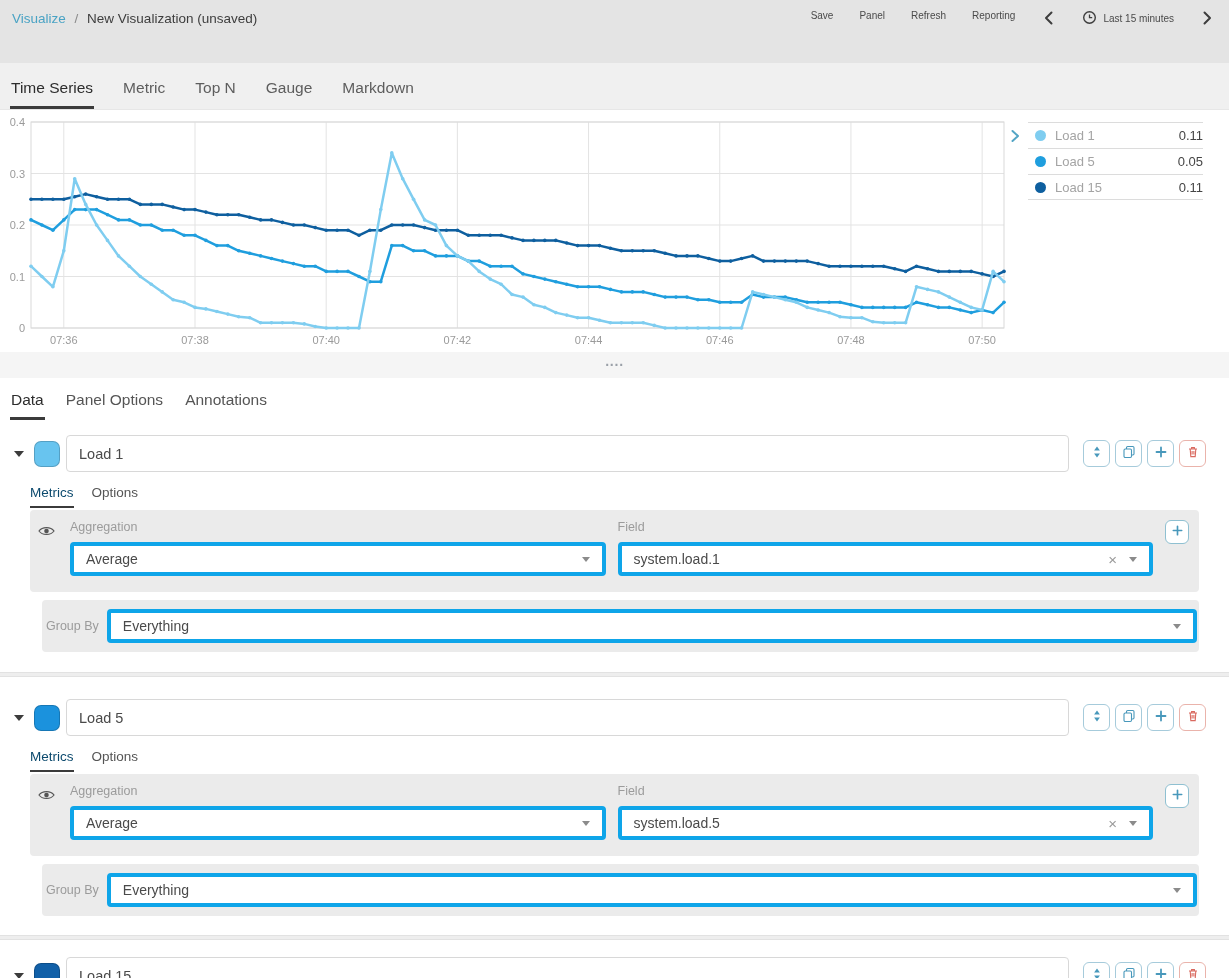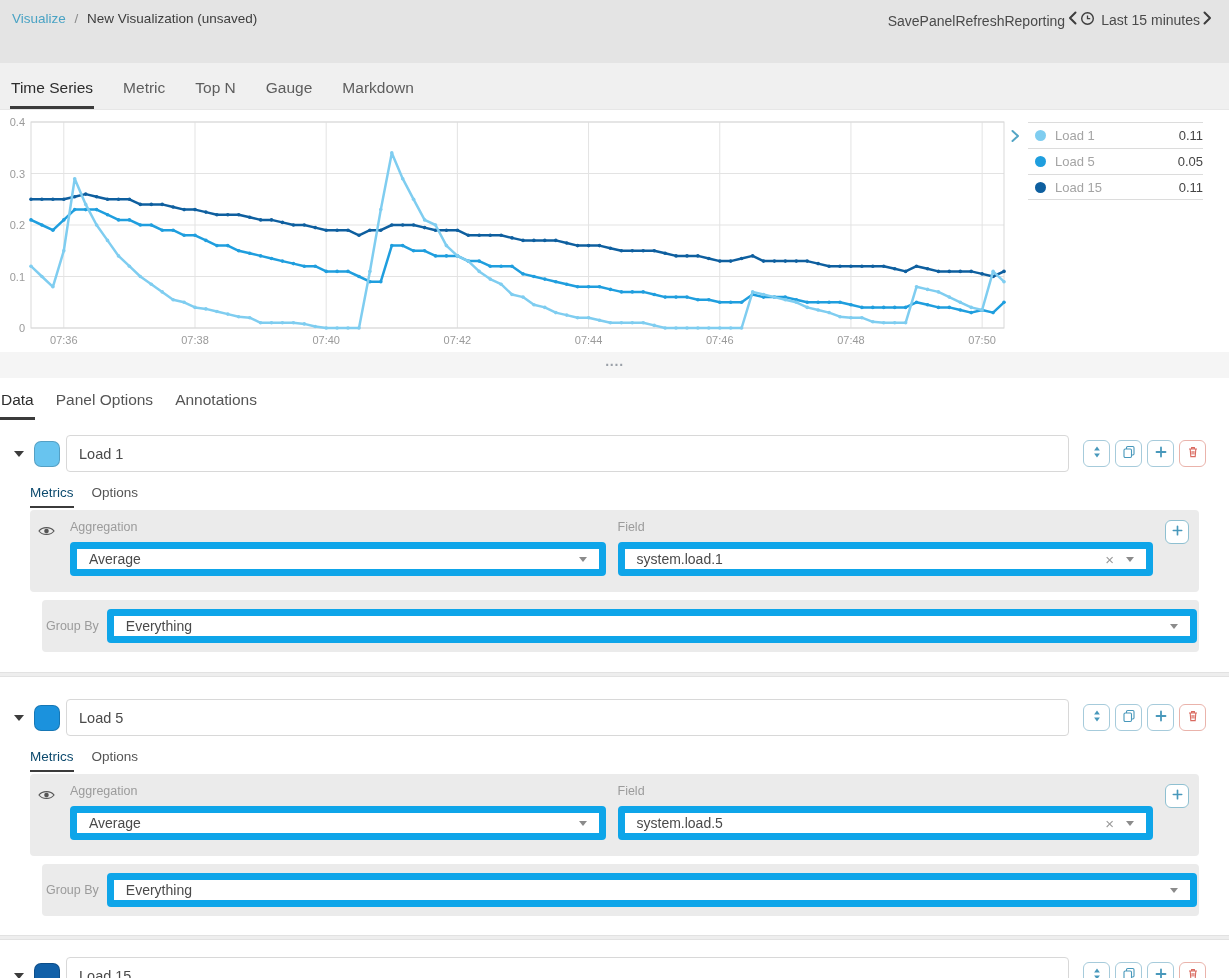--- a/index.html
+++ b/index.html
@@ -6,21 +6,21 @@
   html,body { width:1229px; height:978px; overflow:hidden; background:#fff;
     font-family:"Liberation Sans","DejaVu Sans",sans-serif; color:#3f3f3f; }
 
   
   .app-header { height:63px; background:#e4e4e4; display:flex; align-items:flex-start;
     justify-content:space-between; padding:10px 14px 0 12px; }
   .breadcrumb { font-size:13.5px; padding-top:1px; }
   .breadcrumb .crumb-link { color:#4aa3c4; cursor:pointer; }
   .breadcrumb .crumb-sep { color:#8a8a8a; padding:0 5px; }
   .breadcrumb .crumb-current { color:#3d3d3d; }
-  .header-right { display:flex; align-items:flex-end; font-size:14px; color:#4a4a4a; }
+  .header-right { display:flex; align-items:flex-start; gap:26px; font-size:10px; color:#4a4a4a; }
   .header-link { cursor:pointer; }
   .chev-btn { display:flex; align-items:center; cursor:pointer; padding:0 2px; }
   .clock-wrap { display:flex; align-items:center; gap:6px; cursor:pointer; }
 
   
   .vis-tabbar { height:47px; background:#f0f0f0; display:flex; align-items:flex-end;
     padding-left:10px; gap:28px; border-bottom:1px solid #e7e7e7; }
   .vis-tab { font-size:15.5px; color:#5d5d5d; padding:0 1px 9px 1px; cursor:pointer;
     border-bottom:3px solid transparent; }
   .vis-tab.active { color:#2d2d2d; border-bottom-color:#3b3b3b; }
@@ -40,21 +40,21 @@
   .legend-value { margin-left:auto; font-size:13px; color:#454545; }
 
   
   .resize-strip { height:26px; background:#f5f5f5; display:flex; align-items:center;
     justify-content:center; }
   .drag-dots { font-size:14px; font-weight:bold; color:#9aa0a8; letter-spacing:0px;
     line-height:6px; cursor:row-resize; }
 
   
   .editor-tabbar { height:42px; background:#fff; display:flex; align-items:flex-end;
-    padding-left:0; gap:20px; }
+    padding-left:10px; gap:20px; }
   .editor-tab { font-size:15.5px; color:#555; padding:0 1px 8px 1px; cursor:pointer;
     border-bottom:3px solid transparent; }
   .editor-tab.active { color:#2d2d2d; border-bottom-color:#3b3b3b; }
 
   
   .series-row { display:flex; align-items:center; padding:0 23px 0 14px; margin-top:15px; }
   .collapse-caret { width:0; height:0; border-left:5px solid transparent;
     border-right:5px solid transparent; border-top:6px solid #3c3c3c; cursor:pointer; }
   .swatch { width:26px; height:26px; border-radius:7px; margin-left:10px;
     border:1px solid rgba(0,0,0,0.18); cursor:pointer; flex:none; }
@@ -71,21 +71,21 @@
   .mini-tab { font-size:13.5px; color:#555; padding-bottom:6px; cursor:pointer;
     border-bottom:2px solid transparent; }
   .mini-tab.active { color:#0c4a6e; border-bottom-color:#3b3b3b; }
 
   .metrics-panel { margin:2px 30px 0 30px; background:#ebebeb; border-radius:4px;
     padding:10px 10px 16px 8px; position:relative; }
   .metrics-inner { display:flex; gap:12px;justify-content:flex-end; }
   .eye-col { width:20px; padding-top:3px; }
   .metric-col { flex:1; }
   .field-label { font-size:12.5px; color:#9b9b9b; margin-bottom:8px; display:block; }
-  .select-box { height:34px; background:#fff; border:7px solid #0ea5e9; border-radius:4px;
+  .select-box { height:34px; background:#fff; border:4px solid #0ea5e9; border-radius:4px;
     display:flex; align-items:center; padding:0 12px; font-size:14px; color:#4a4a4a;
     cursor:pointer; }
   .select-caret { width:0; height:0; border-left:4.5px solid transparent;
     border-right:4.5px solid transparent; border-top:5.5px solid #8b8b8b; margin-left:auto; }
   .clear-x { margin-left:auto; color:#9a9a9a; font-size:15px; padding-right:12px; cursor:pointer; }
   .clear-x + .select-caret { margin-left:0; }
   .add-col { width:24px; padding-top:0; }
   .small-add-btn { width:24px; height:24px; border:1px solid #8fc0d1; border-radius:6px;
     background:#fff; display:flex; align-items:center; justify-content:center; cursor:pointer; }
 

